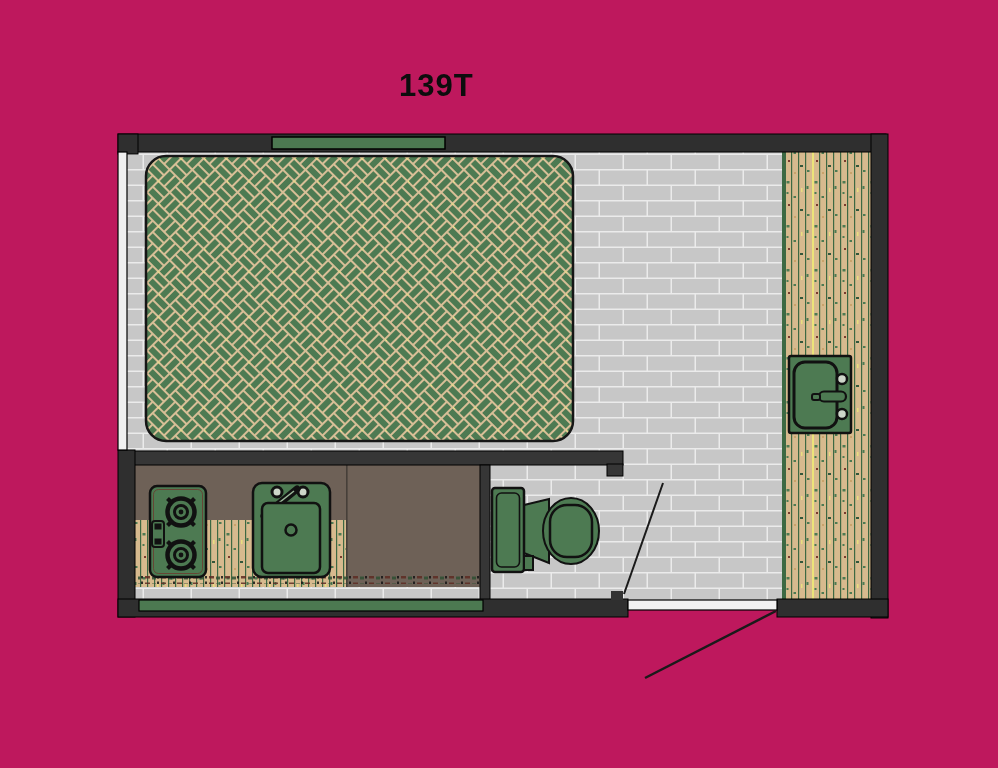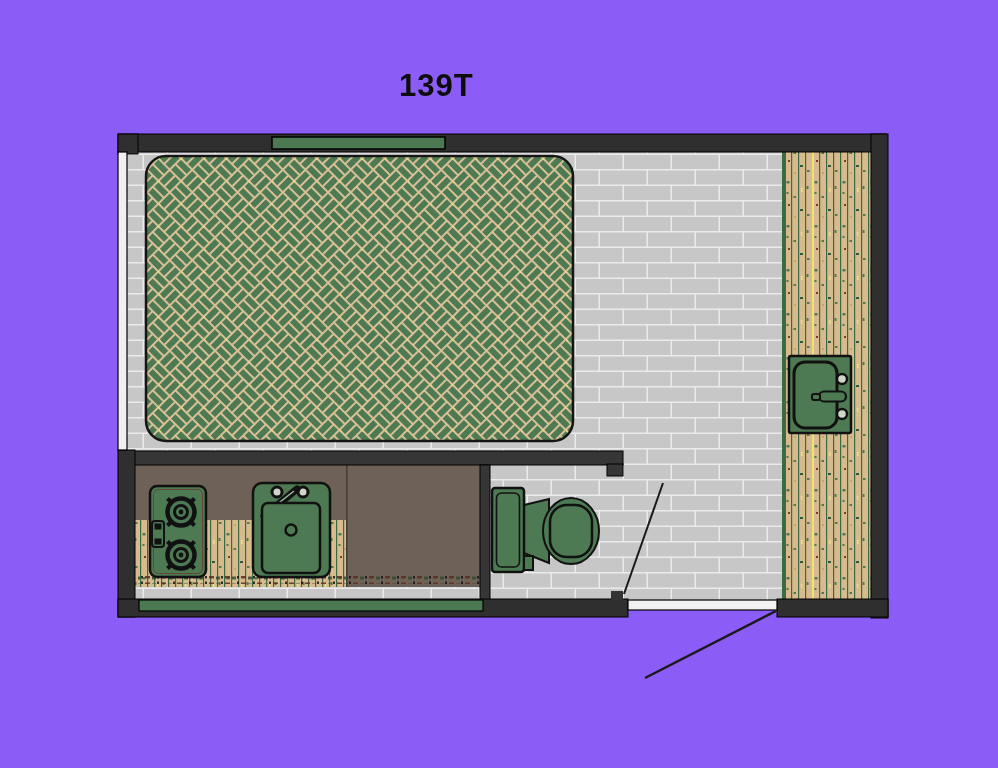--- a/index.html
+++ b/index.html
@@ -1,17 +1,17 @@
 <!DOCTYPE html>
 <html><head>
 <meta charset="utf-8">
 <style>
   html,body{margin:0;padding:0;}
   body{background:#466E4B;font-family:"Liberation Sans", sans-serif;}
-  .canvas{position:relative;width:998px;height:768px;background:#8b5cf6;overflow:hidden;}
+  .canvas{position:relative;width:998px;height:768px;background:#be185d;overflow:hidden;}
   .plan-svg{position:absolute;left:0;top:0;}
   .title{
     position:absolute;left:399px;top:68px;
     font-size:31px;font-weight:bold;color:#0d0d0d;
     letter-spacing:1px;
   }
 </style>
 </head>
 <body>
 

